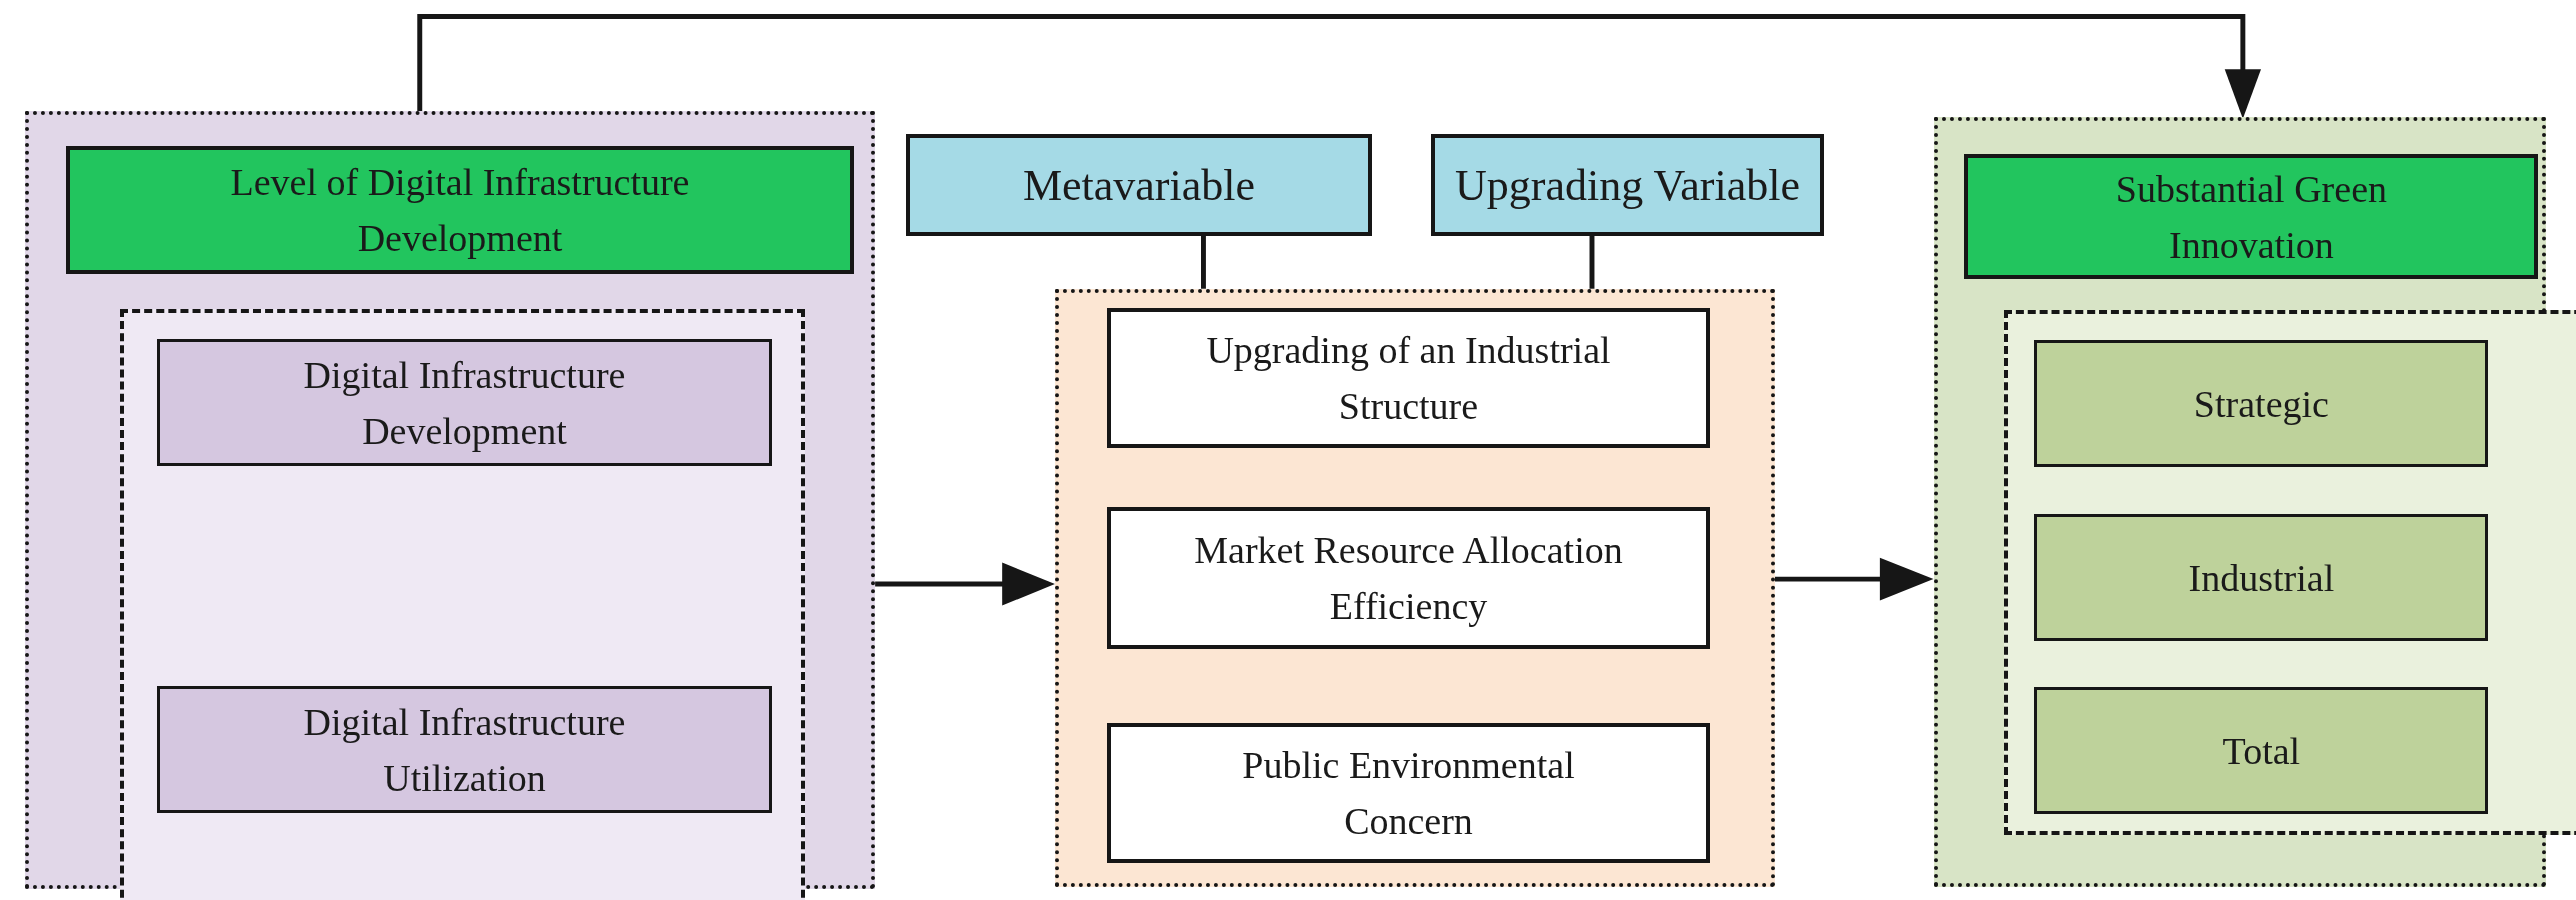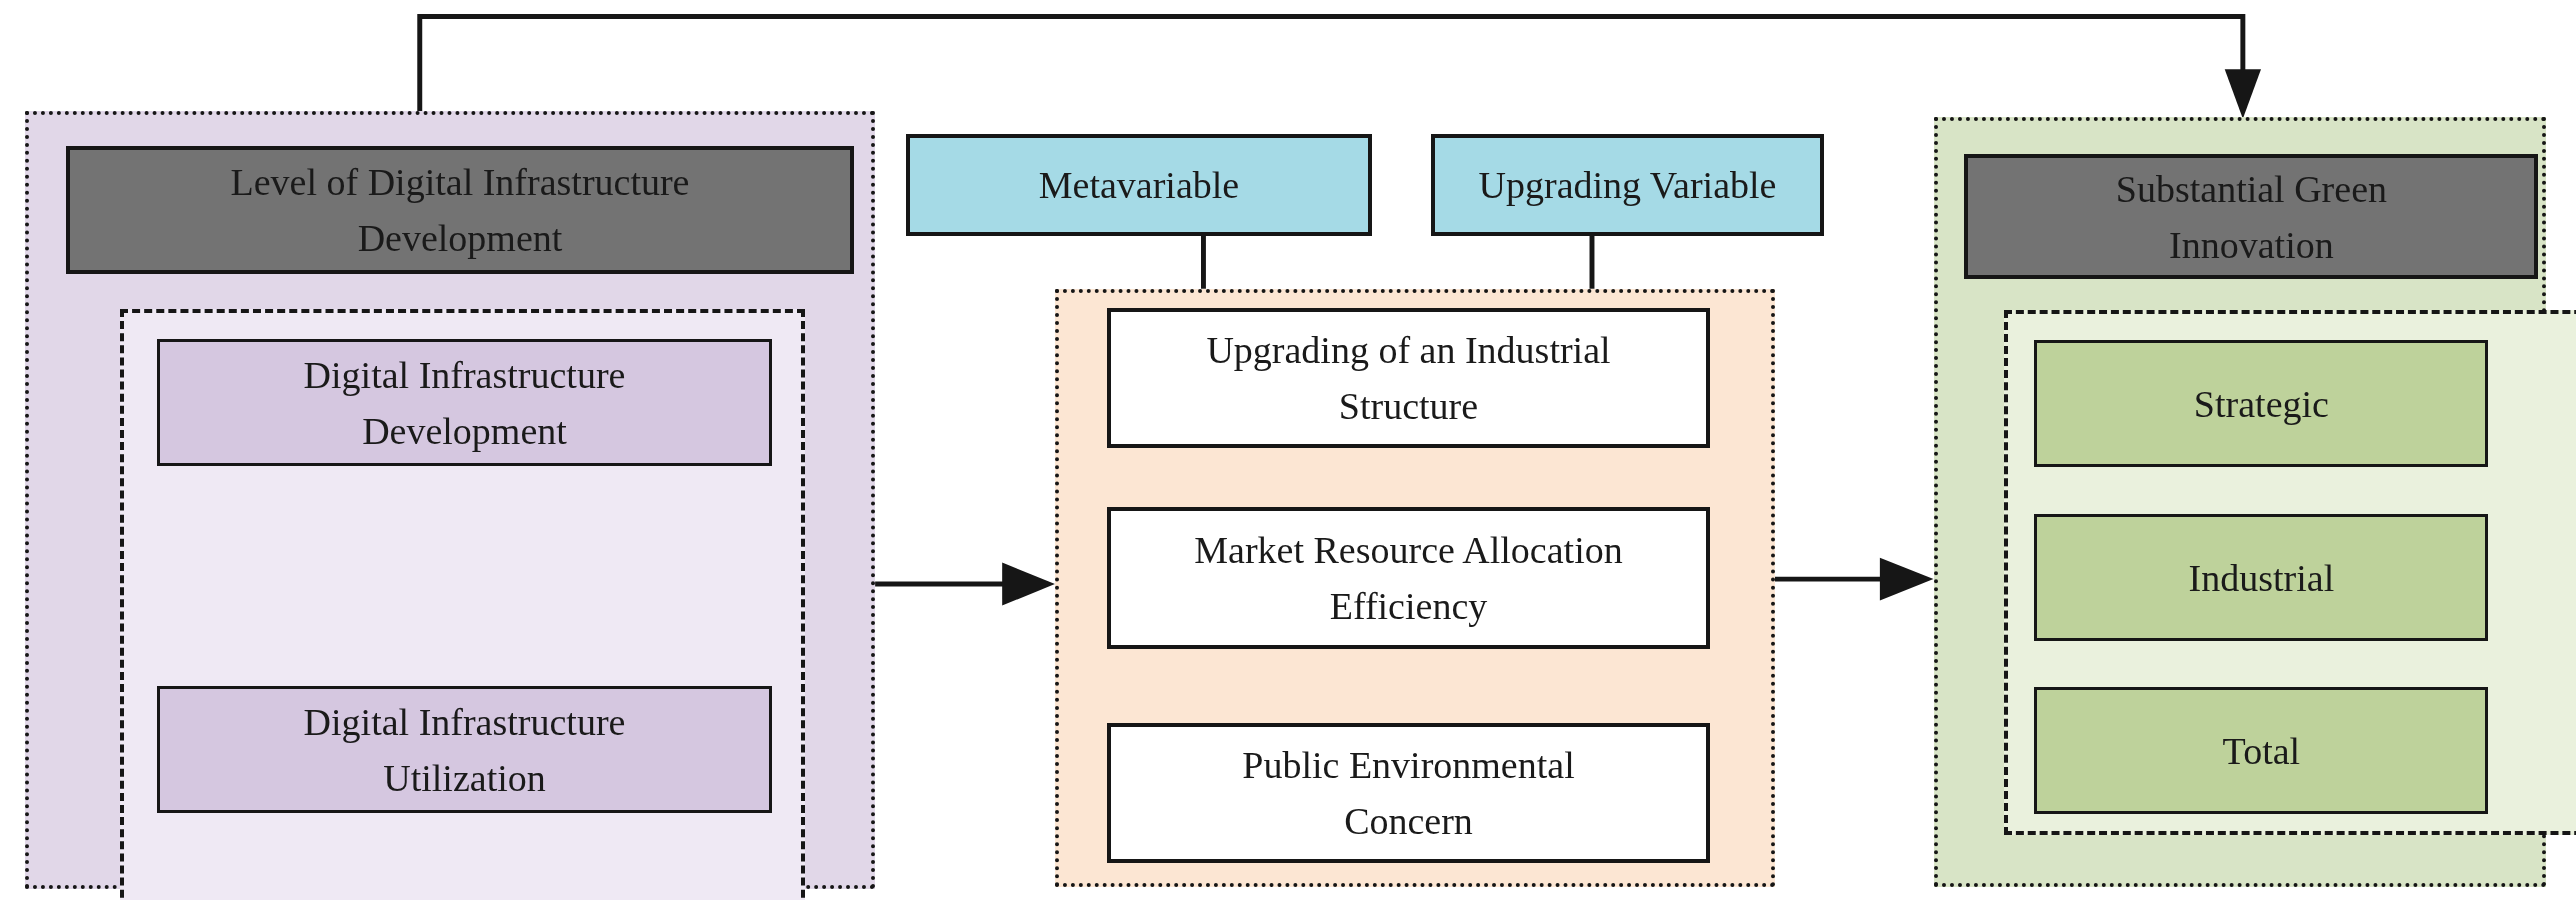--- a/index.html
+++ b/index.html
@@ -13,21 +13,21 @@
   }
   .stage *{box-sizing:border-box;}
   .connectors{position:absolute;left:0;top:0;width:2576px;height:900px;pointer-events:none;}
 
   .panel{position:absolute;border:4.1px dotted #161616;}
   .panel-left{left:25px;top:111px;width:850px;height:778px;background:var(--lavender_panel,#e1d7e8);}
   .panel-middle{left:1055px;top:289px;width:720px;height:598px;background:var(--peach_panel,#fce6d3);}
   .panel-right{left:1934px;top:117px;width:612px;height:770px;background:var(--green_panel,#d8e4c6);}
 
   .titlebox{
-    position:absolute;background:#737373;border:4.1px solid #161616;
+    position:absolute;background:#22c55e;border:4.1px solid #161616;
     display:flex;align-items:center;justify-content:center;text-align:center;
     font-size:38px;line-height:56px;
   }
   .tb-left{left:37px;top:31px;width:788px;height:128px;}
   .tb-right{left:26.4px;top:33px;width:574px;height:125px;}
 
   .dashedbox{
     position:absolute;border:4.1px dashed #161616;
   }
   .db-left{left:91px;top:194px;width:685px;height:625px;background:var(--lavender_inner,#efe9f4);}
@@ -49,21 +49,21 @@
     display:flex;align-items:center;justify-content:center;text-align:center;
     font-size:38px;line-height:56px;
   }
   .mb-1{top:15px;height:140px;}
   .mb-2{top:214px;height:142px;}
   .mb-3{top:430px;height:140px;}
 
   .cyanbox{
     position:absolute;background:var(--cyan_box,#a5dae6);border:4.1px solid #161616;
     display:flex;align-items:center;justify-content:center;text-align:center;
-    font-size:38px;
+    font-size:44px;
   }
   .cb-meta{left:906px;top:134px;width:466px;height:102px;}
   .cb-thresh{left:1431px;top:134px;width:393px;height:102px;}
 
   .wrap-narrow{display:inline-block;}
   .w-title-left{max-width:627px;}
   .w-sub-lav{max-width:446px;}
   .w-mb1{max-width:528px;}
   .w-mb2{max-width:536px;}
   .w-mb3{max-width:413px;}

